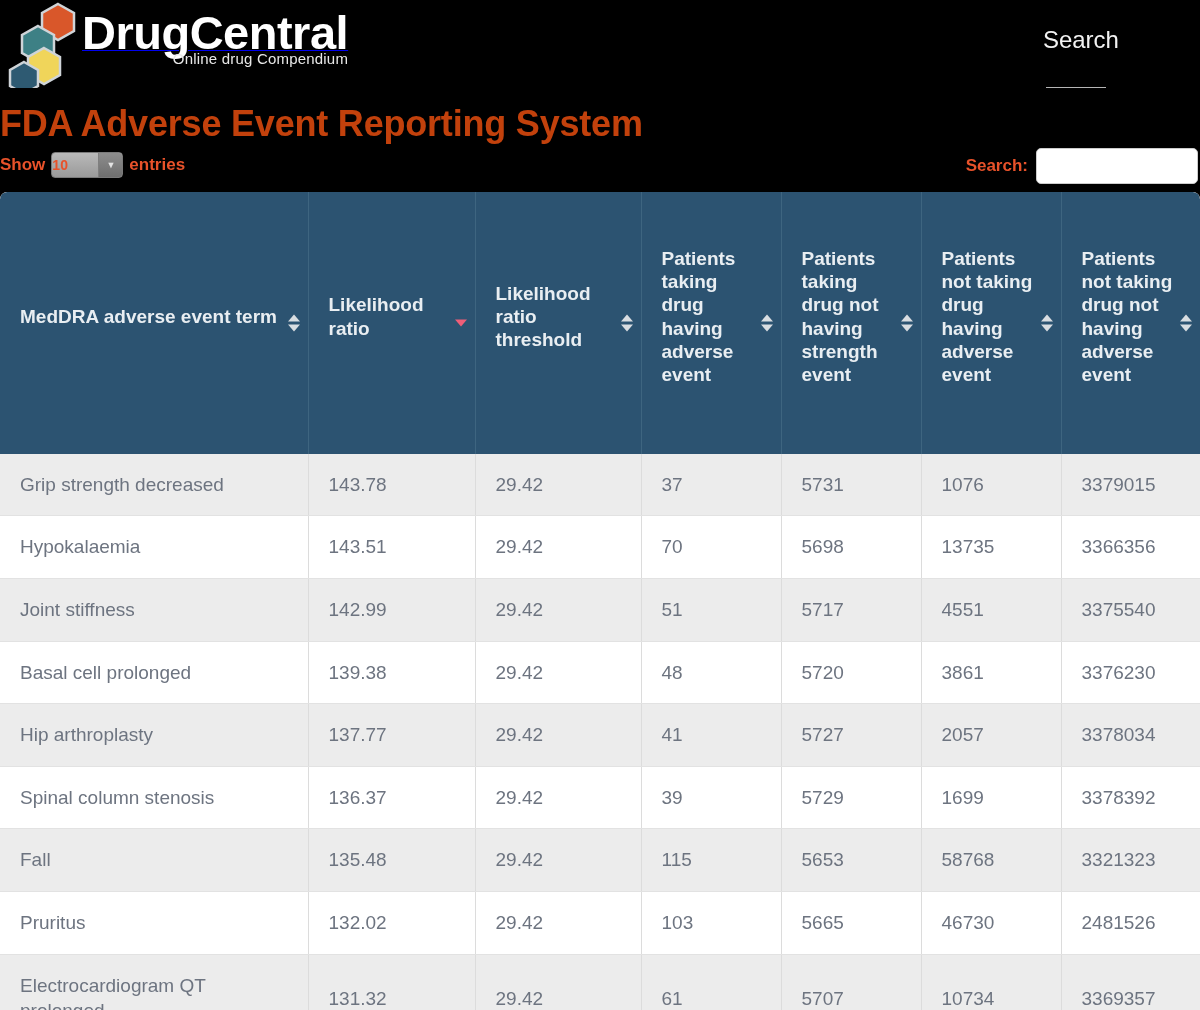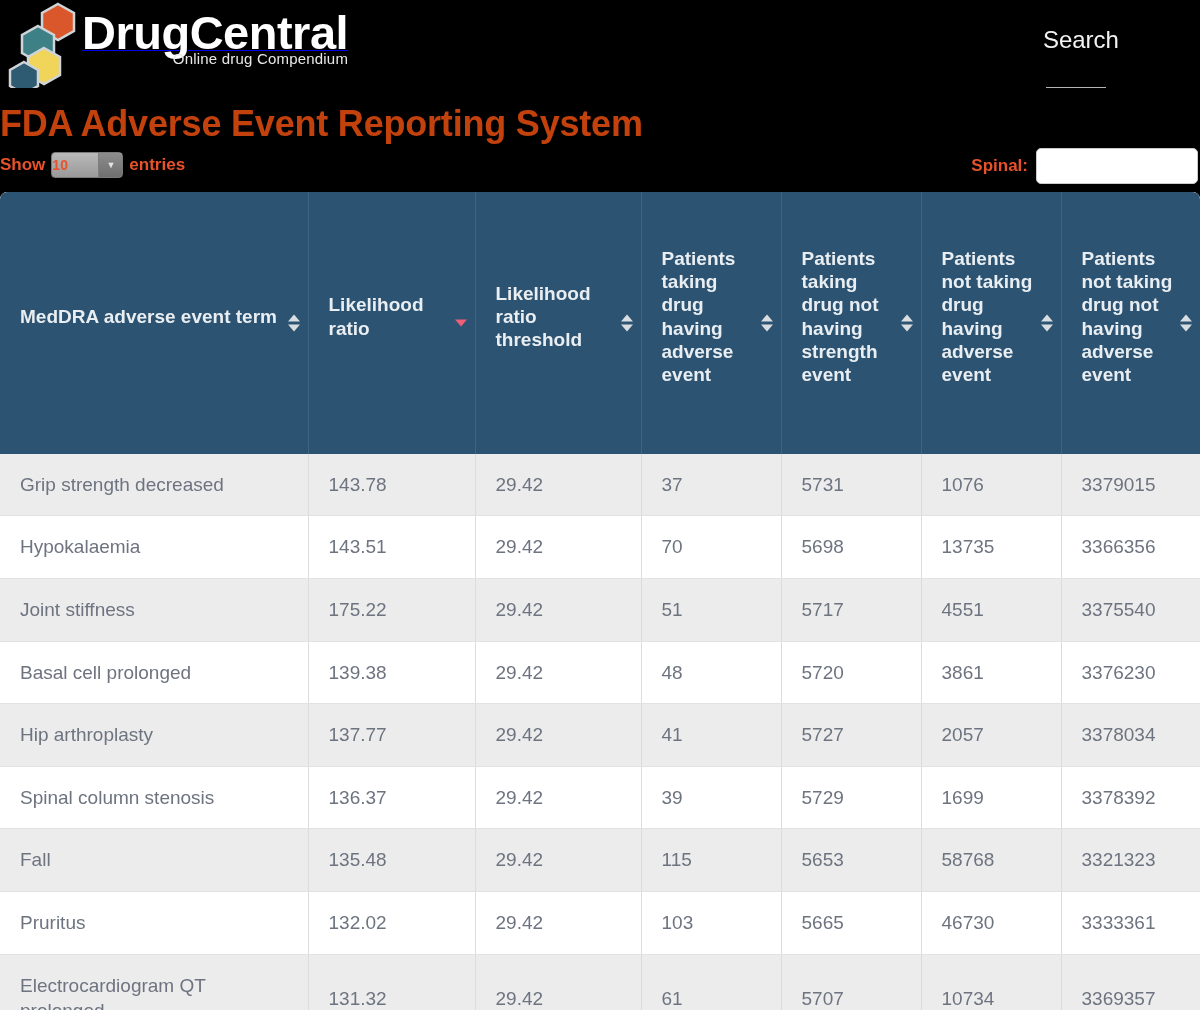--- a/index.html
+++ b/index.html
@@ -278,21 +278,21 @@
     <div class="length-control">
       <span>Show</span>
       <span class="length-select">
         <span class="sel-value">10</span>
         <span class="sel-arrow">▼</span>
       </span>
       <span>entries</span>
     </div>
 
     <div class="search-control">
-      <span>Spinal:</span>
+      <span>Search:</span>
       <input class="search-input" type="text" placeholder="" style="">
     </div>
   </div>
 
   <div class="table-wrap">
     <table class="aers">
       <colgroup>
         <col style="width:308px">
         <col style="width:167px">
         <col style="width:166px">
@@ -368,21 +368,21 @@
             <td>Hypokalaemia</td>
             <td>143.51</td>
             <td>29.42</td>
             <td>70</td>
             <td>5698</td>
             <td>13735</td>
             <td>3366356</td>
           </tr>
           <tr class="odd">
             <td>Joint stiffness</td>
-            <td>175.22</td>
+            <td>142.99</td>
             <td>29.42</td>
             <td>51</td>
             <td>5717</td>
             <td>4551</td>
             <td>3375540</td>
           </tr>
           <tr class="even">
             <td>Basal cell prolonged</td>
             <td>139.38</td>
             <td>29.42</td>
@@ -418,21 +418,21 @@
             <td>58768</td>
             <td>3321323</td>
           </tr>
           <tr class="even">
             <td>Pruritus</td>
             <td>132.02</td>
             <td>29.42</td>
             <td>103</td>
             <td>5665</td>
             <td>46730</td>
-            <td>3333361</td>
+            <td>2481526</td>
           </tr>
           <tr class="odd">
             <td>Electrocardiogram QT prolonged</td>
             <td>131.32</td>
             <td>29.42</td>
             <td>61</td>
             <td>5707</td>
             <td>10734</td>
             <td>3369357</td>
           </tr>

